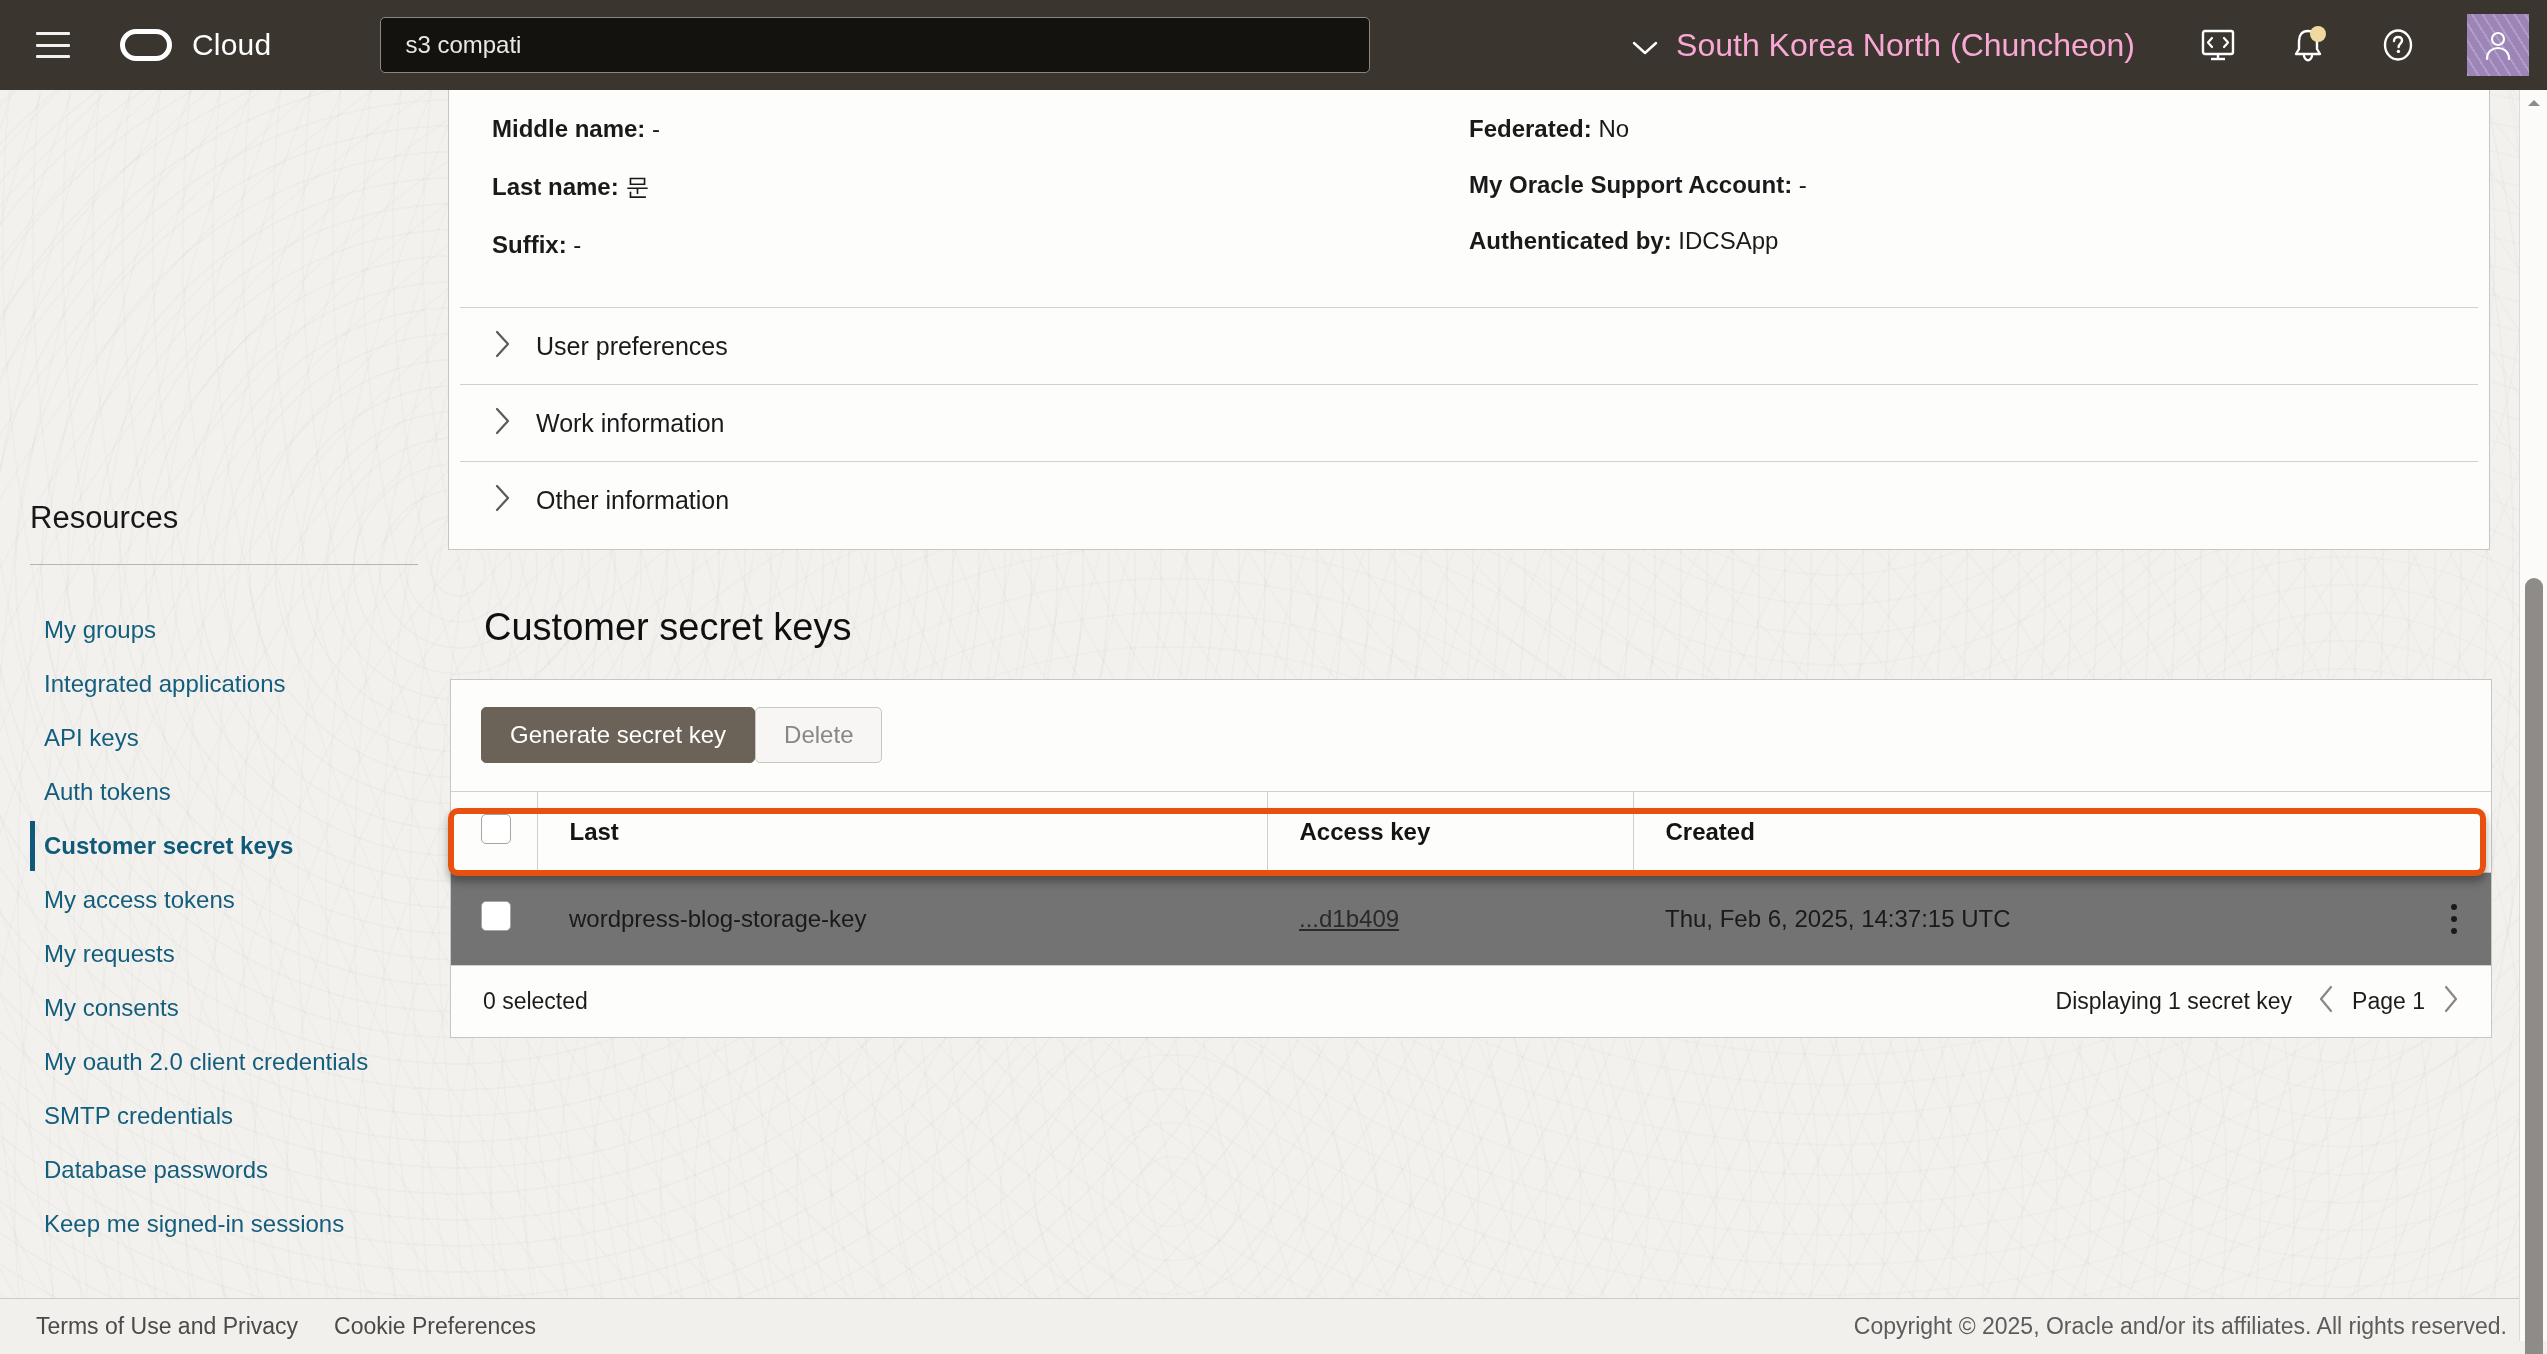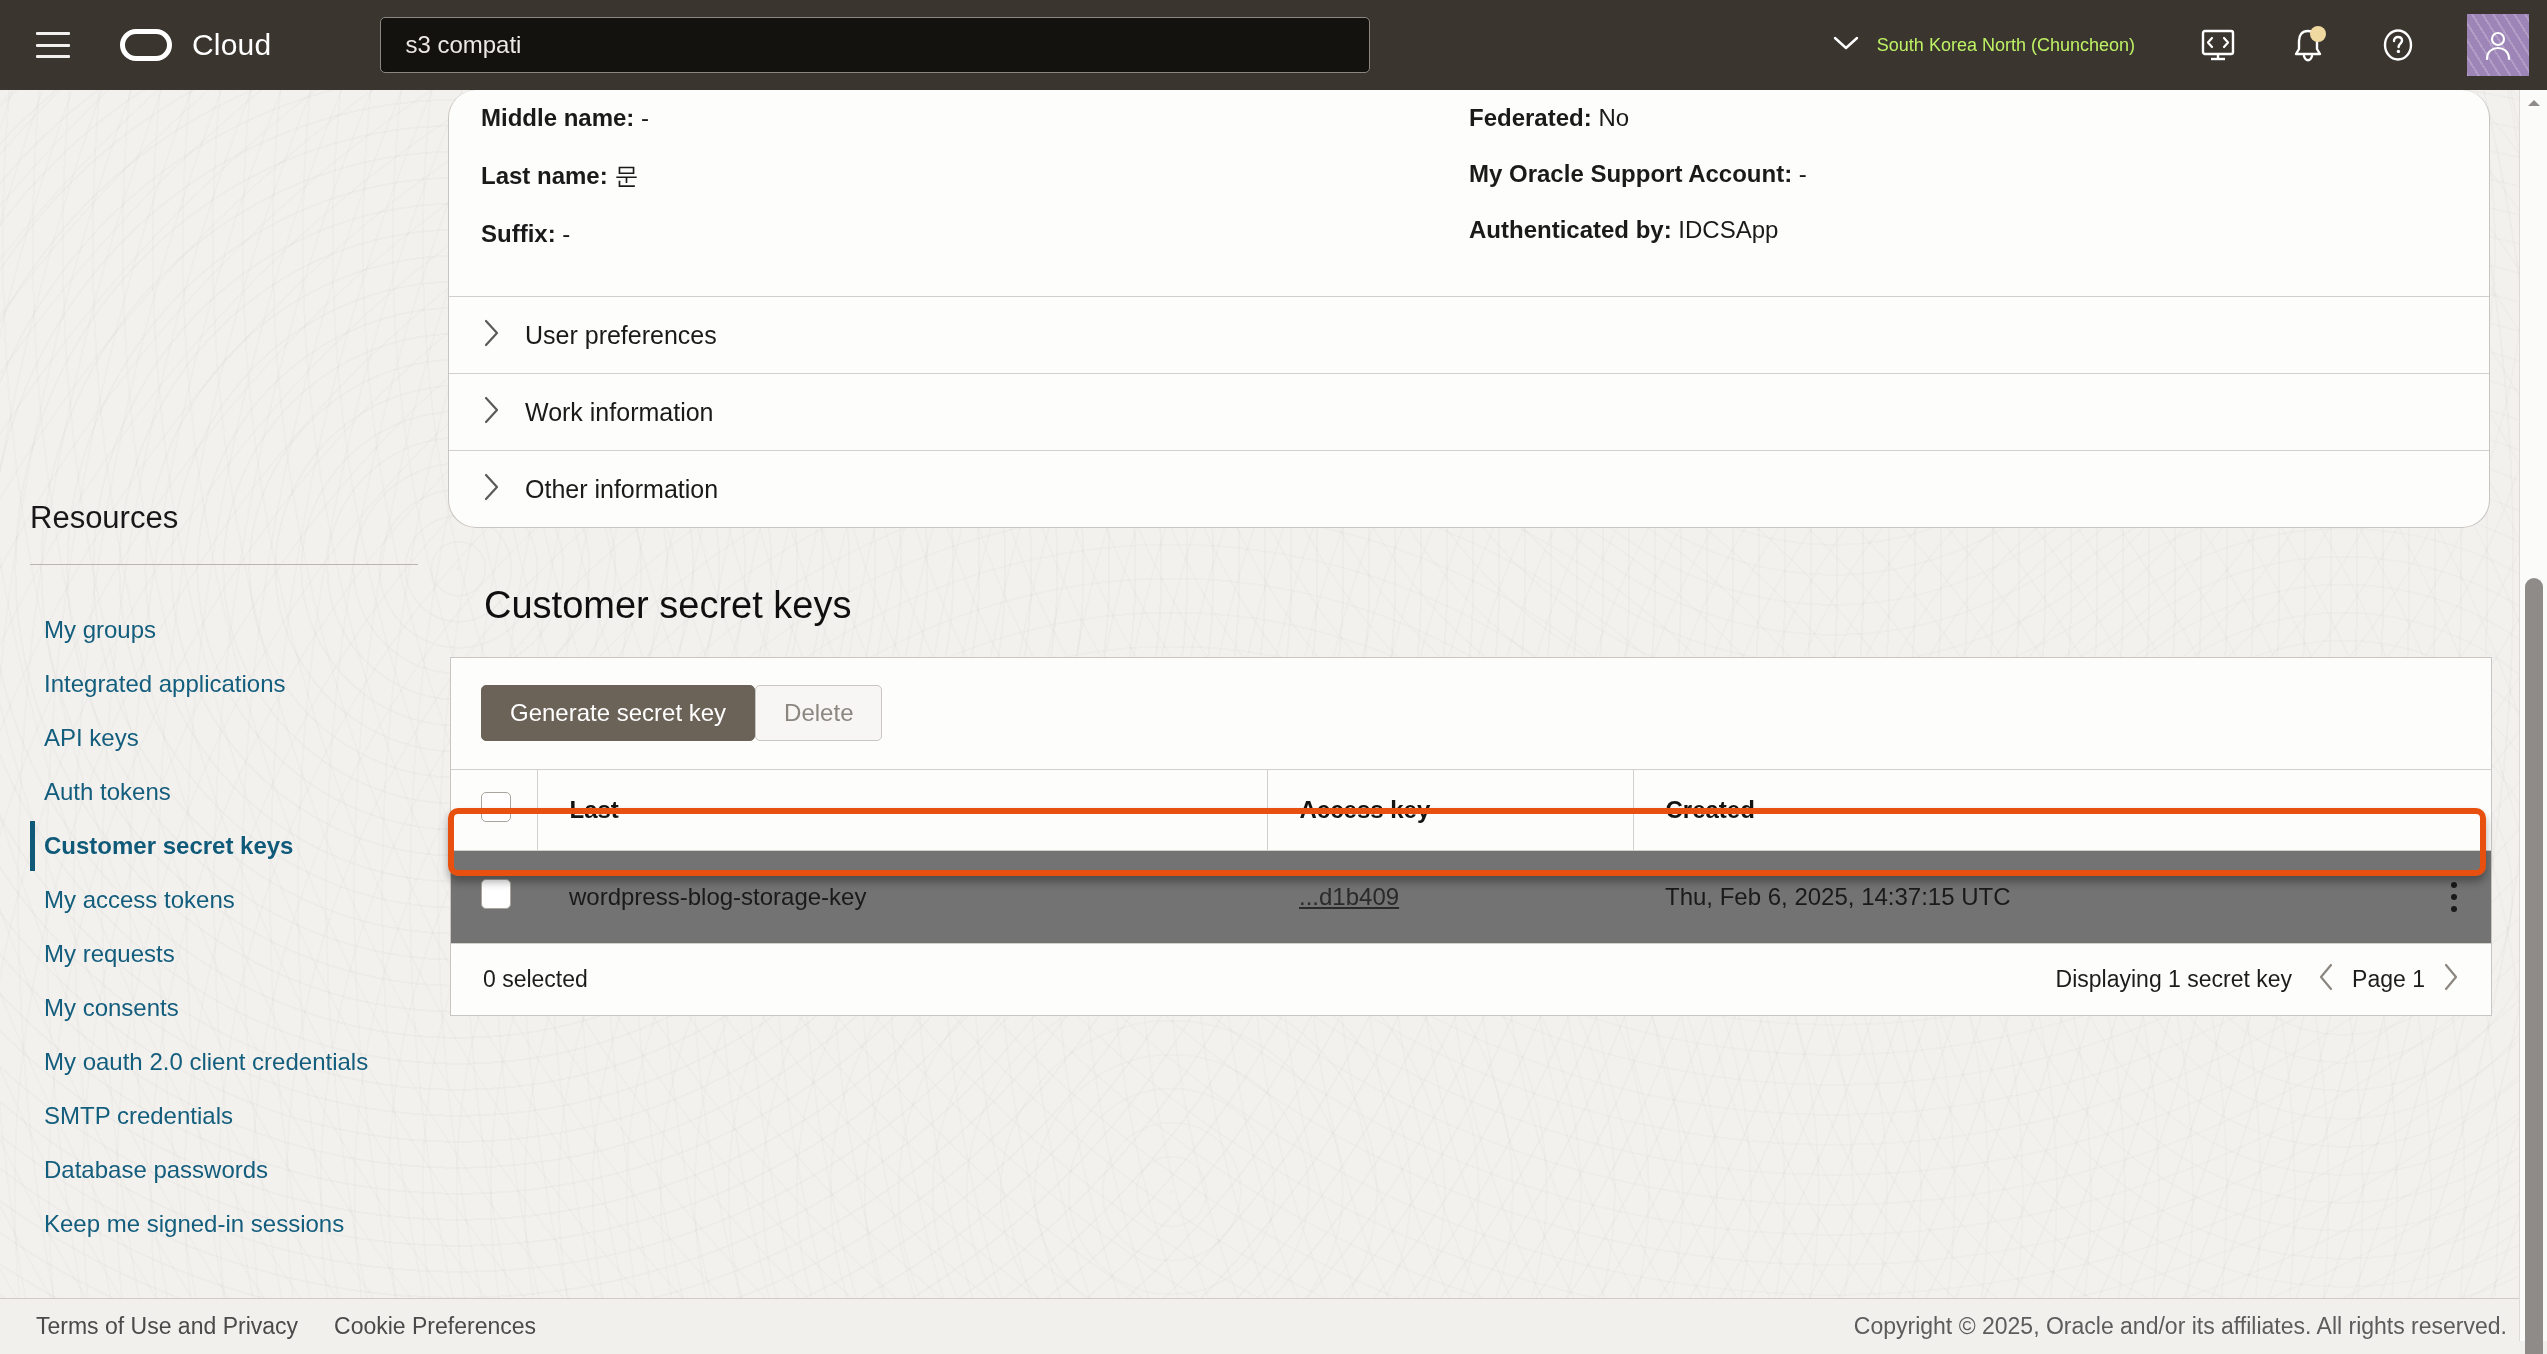--- a/index.html
+++ b/index.html
@@ -72,22 +72,22 @@
   }
 
   .topbar-right {
     margin-left: auto;
     display: flex;
     align-items: center;
     height: 100%;
   }
   .region-select {
     display: flex; align-items: center;
-    color: #bef264;
-    font-size: 18px;
+    color: #f9a8d4;
+    font-size: 32px;
     cursor: pointer;
     margin-right: 38px;
   }
   .region-chevron {
     margin-right: 18px;
     display: inline-block;
   }
   .topbar-icon {
     width: 58px; height: 58px;
     margin: 0 16px;
@@ -169,22 +169,21 @@
 
   .card {
     background: #fdfdfc;
     border: 1px solid #c9c5c0;
     border-top: none;
     width: 2042px;
   }
   .profile-card {
     margin-top: 0;
     border-top: none;
-    padding: 0;
-    border-radius: 28px;
+    padding: 11px;
   }
   .profile-grid {
     display: flex;
     padding: 0 32px 34px 32px;
   }
   .profile-col { width: 50%; }
   .profile-line {
     font-size: 24px;
     color: #1a1a1a;
     padding: 14px 0;

